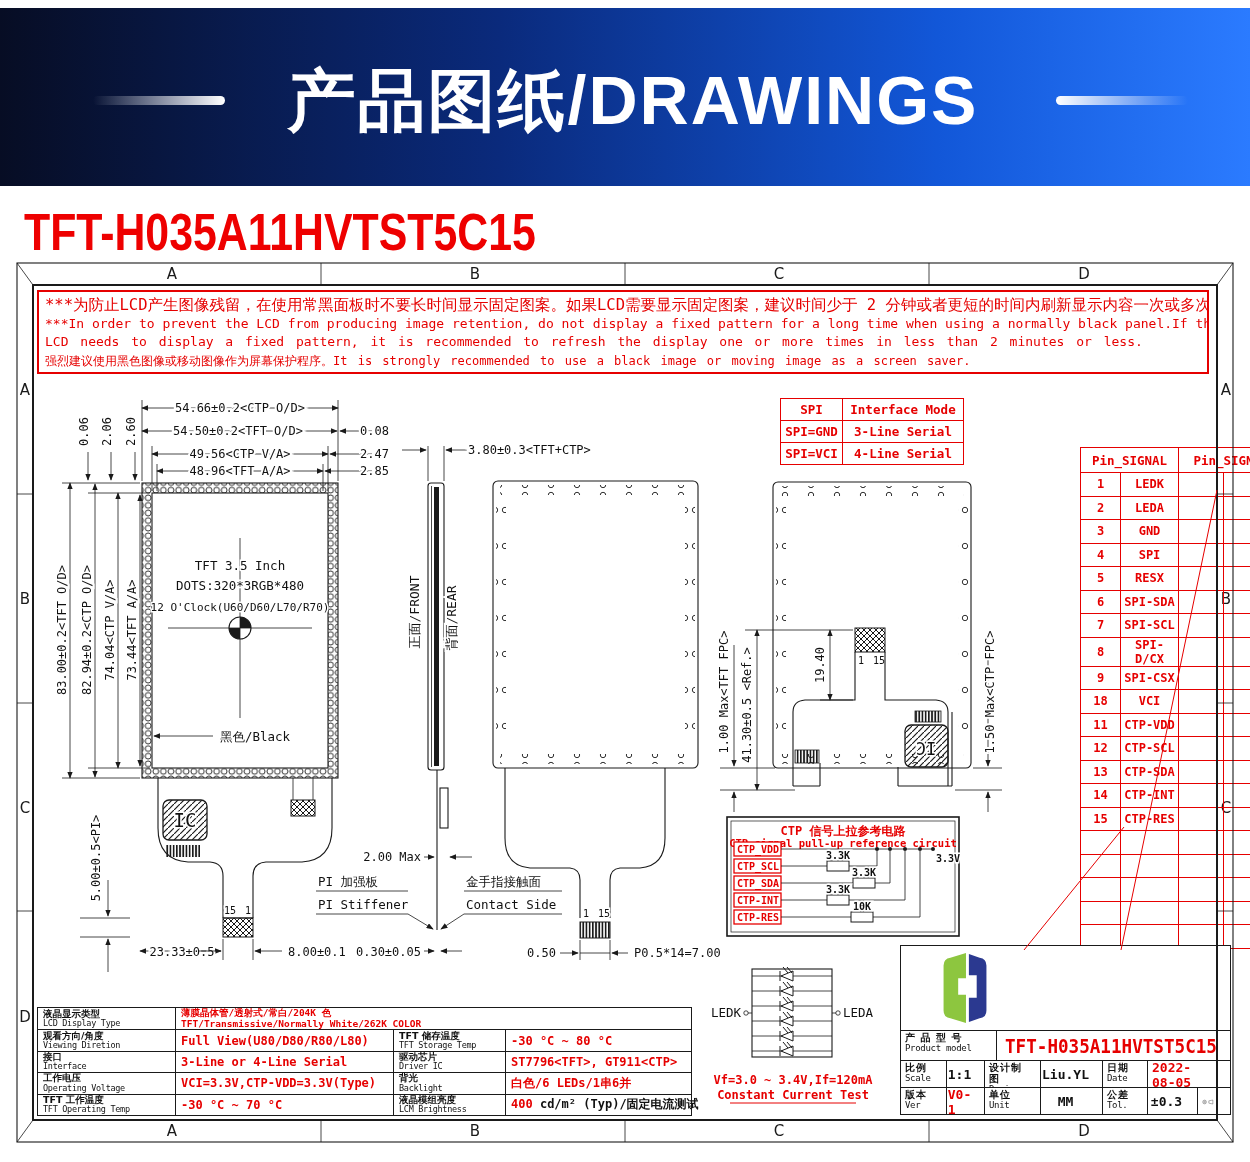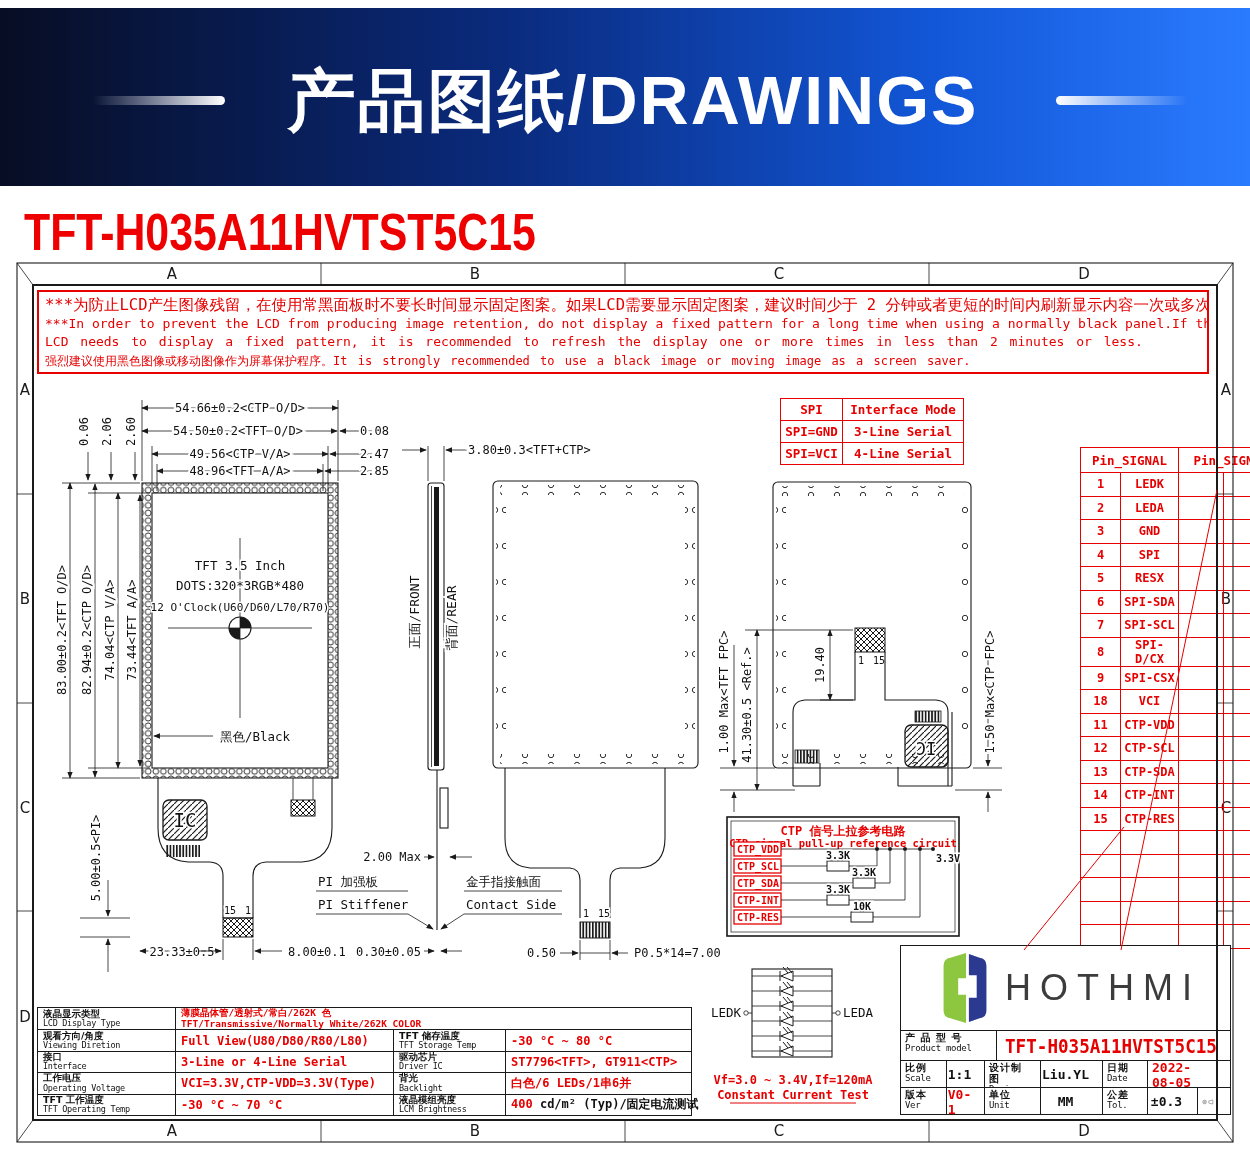--- a/index.html
+++ b/index.html
@@ -275,21 +275,21 @@
       <col style="width:112px">
       <col style="width:186px">
     </colgroup>
   <tbody>
       <tr style="height:22px">
     <td class="lab">
           <div class="zh">液晶显示类型</div>
           <div class="en">LCD Display Type</div>
         </td>
     <td colspan="3">
-          <div class="val2">薄膜晶体管/透射式/常白/262K 色</div>
+          <div class="val2">薄膜晶体管/透射式/常白/204K 色</div>
           <div class="val2">TFT/Transmissive/Normally White/262K COLOR</div>
         </td>
   </tr>
   <tr style="height:21px">
     <td class="lab">
           <div class="zh">观看方向/角度</div>
           <div class="en">Viewing Diretion</div>
         </td>
     <td class="val">Full View(U80/D80/R80/L80)</td>
     <td class="lab">
@@ -336,21 +336,20 @@
   </tr>
 </tbody>
   </table>
 
 <div class="tblock">
   <div class="t-logo">
     <svg width="64" height="76" viewBox="0 0 64 78" style="margin-left:32px">
       <path d="M10,16 Q10,9 17,8 L33,3 L33,29 L25,29 L25,46 L33,46 L33,75 L17,70 Q10,69 10,62 Z" fill="#8dc63f"></path>
       <path d="M47,8 Q54,9 54,16 L54,62 Q54,69 47,70 L36,74 L36,49 L44,49 L44,26 L36,26 L36,4 Z" fill="#2b3990"></path>
     </svg>
-    <span class="word">HOTHMI</span>
   </div>
   <div class="t-row t-prod">
     <div class="t-cell" style="width:96px">
       <div class="zh">产 品 型 号</div>
       <div class="en">Product model</div>
     </div>
     <div class="t-cell t-val" style="flex:1;justify-content:flex-start;padding-left:8px;">
       <span class="t-model">TFT-H035A11HVTST5C15</span>
     </div>
   </div>

